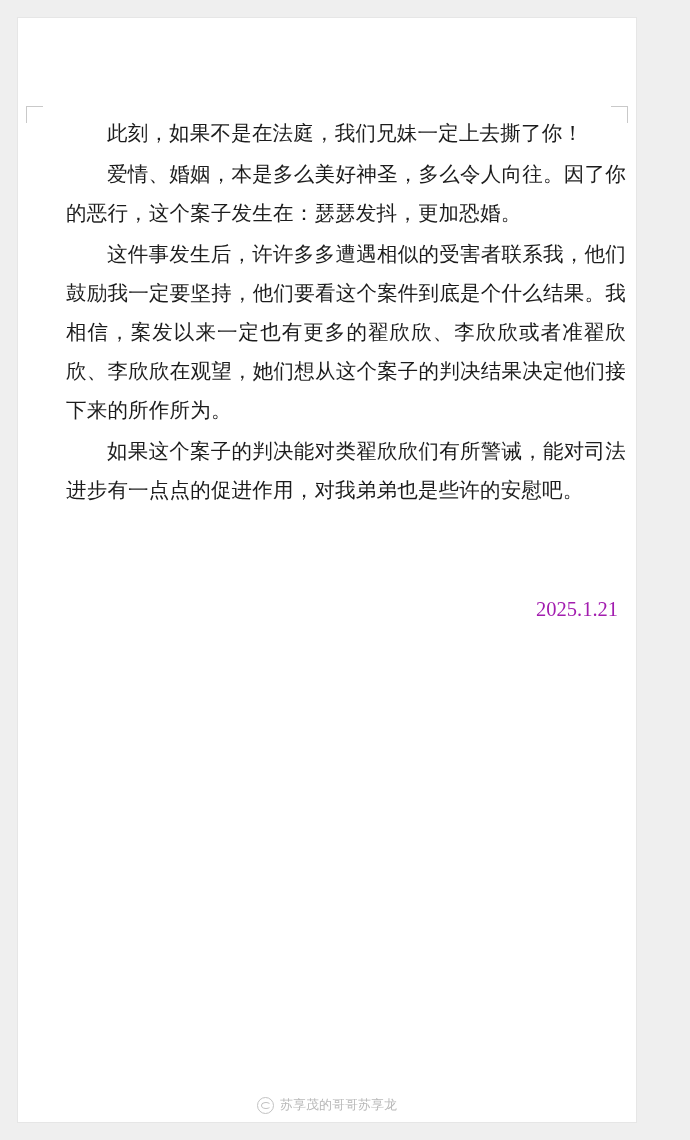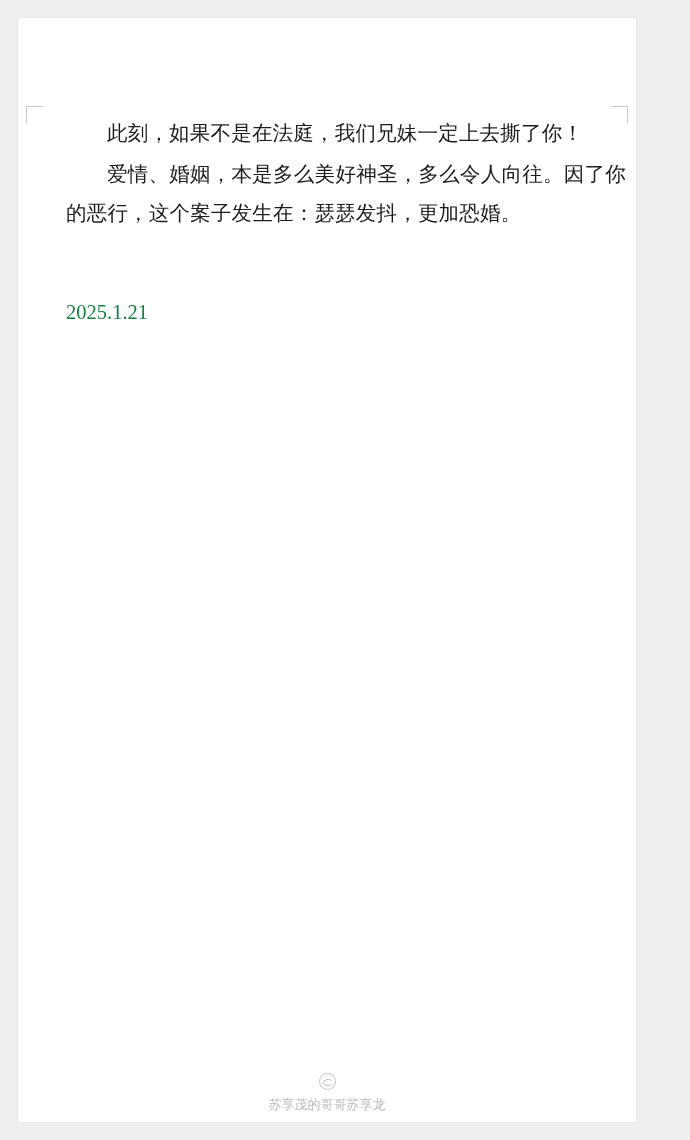--- a/index.html
+++ b/index.html
@@ -49,42 +49,41 @@
     line-height: 39px;
     color: #1c1c1c;
     text-align: justify;
     text-justify: inter-ideograph;
     text-indent: 2em;
     letter-spacing: 0.2px;
     font-family: "Liberation Serif", "DejaVu Serif", serif;
   }
 
   .date-line {
-    margin-top: 62px;
+    margin-top: 82px;
     font-size: 20.5px;
     line-height: 34px;
-    color: #15803d;
-    text-align: left;
+    color: #a21caf;
+    text-align: right;
     padding-right: 8px;
     font-family: "Liberation Serif", "DejaVu Serif", serif;
   }
 
   .watermark {
     position: absolute;
     left: 0;
     right: 0;
     bottom: 8px;
     display: flex;
     align-items: center;
     justify-content: center;
     gap: 6px;
     color: #b9b9b9;
     font-size: 13px;
     font-family: "Liberation Sans", "DejaVu Sans", sans-serif;
-    flex-direction: column;
   }
   .wb-logo {
     display: inline-block;
     width: 15px;
     height: 15px;
     border-radius: 50%;
     border: 1.4px solid #c2c2c2;
     position: relative;
   }
   .wb-logo::after {
@@ -103,20 +102,22 @@
 <body>
 
 <div class="page">
 
   <div class="crop tl"></div>
   <div class="crop tr"></div>
 
   <div class="doc-body">
     <p class="para">此刻，如果不是在法庭，我们兄妹一定上去撕了你！</p>
     <p class="para">爱情、婚姻，本是多么美好神圣，多么令人向往。因了你的恶行，这个案子发生在：瑟瑟发抖，更加恐婚。</p>
+    <p class="para">这件事发生后，许许多多遭遇相似的受害者联系我，他们鼓励我一定要坚持，他们要看这个案件到底是个什么结果。我相信，案发以来一定也有更多的翟欣欣、李欣欣或者准翟欣欣、李欣欣在观望，她们想从这个案子的判决结果决定他们接下来的所作所为。</p>
+    <p class="para">如果这个案子的判决能对类翟欣欣们有所警诫，能对司法进步有一点点的促进作用，对我弟弟也是些许的安慰吧。</p>
 
     <div class="date-line">2025.1.21</div>
   </div>
 
   <div class="watermark">
     <span class="wb-logo"></span>
     <span>苏享茂的哥哥苏享龙</span>
   </div>
 
 </div>

